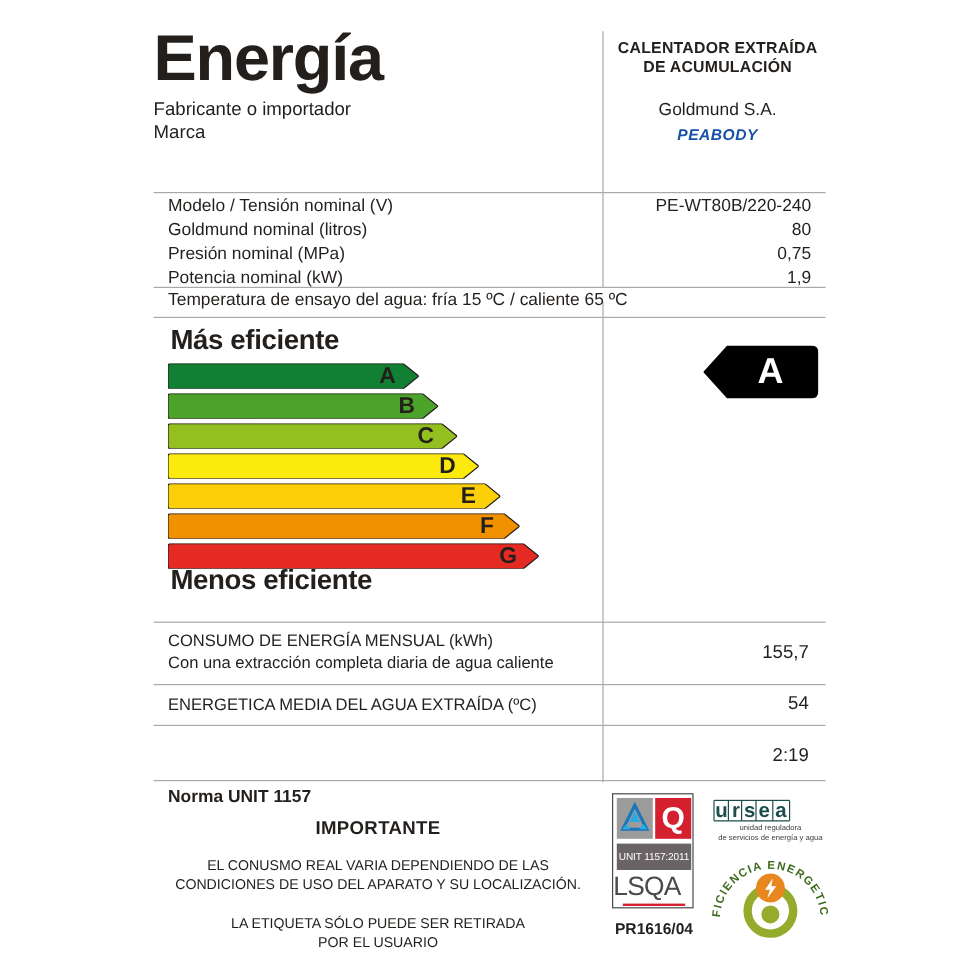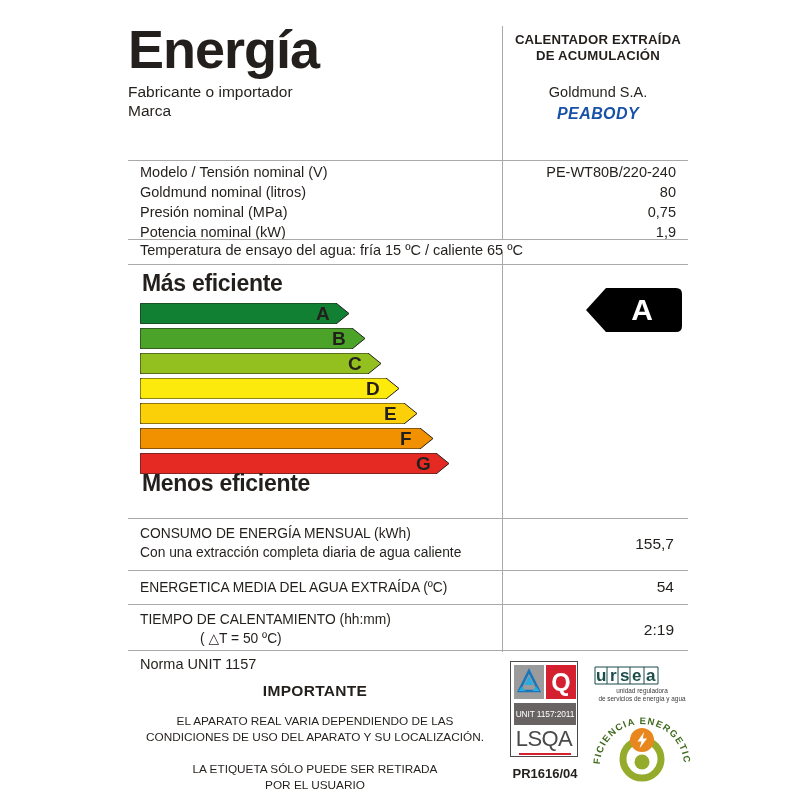--- a/index.html
+++ b/index.html
@@ -8,21 +8,21 @@
   .label{position:absolute;left:0;top:0;width:745px;height:800px;background:#fff;}
 
   
   .hdr{position:absolute;left:128px;top:22px;width:560px;height:138px;}
   .hdr-left{position:absolute;left:0;top:0;width:360px;}
   .energia{font-size:54px;font-weight:700;letter-spacing:-1px;line-height:1;color:#231f1c;}
   .fab{font-size:15.5px;line-height:19px;margin-top:6px;}
   .hdr-right{position:absolute;left:380px;top:10px;width:180px;text-align:center;}
   .apl{font-size:13.2px;font-weight:700;line-height:16px;letter-spacing:.2px;}
   .maker{font-size:14.5px;margin-top:20px;line-height:17px;}
-  .peabody{font-size:16px;font-weight:700;font-style:italic;color:#1851a8;letter-spacing:.4px;margin-top:4px;}
+  .peabody{font-size:13px;font-weight:700;font-style:italic;color:#1851a8;letter-spacing:.4px;margin-top:4px;}
 
   
   .vdiv{position:absolute;left:502px;width:1px;background:#a9a9a9;}
   .v1{top:26px;height:214px;}
   .v2{top:252px;height:400px;}
 
   
   .hr{position:absolute;left:128px;width:560px;height:1px;background:#a9a9a9;}
 
   
@@ -47,37 +47,37 @@
   .badge .bl{position:absolute;left:0;top:0;width:96px;height:44px;line-height:44px;text-align:center;
              padding-left:16px;box-sizing:border-box;color:#fff;font-size:30px;font-weight:700;}
 
   
   .crow{position:absolute;left:128px;width:560px;}
   .crow .k{position:absolute;left:12px;top:0;font-size:13.8px;line-height:19px;}
   .crow .k2{font-size:13.8px;line-height:19px;}
   .crow .v{position:absolute;right:14px;font-size:15.5px;text-align:right;}
 
   
-  .norma{position:absolute;left:140px;top:656px;font-size:14.5px;font-weight:400;}
+  .norma{position:absolute;left:140px;top:656px;font-size:14.5px;font-weight:700;}
   .imp{position:absolute;left:140px;top:682px;width:350px;text-align:center;}
   .imp .t{font-size:15.5px;font-weight:700;letter-spacing:.3px;}
   .imp .p1{font-size:11.8px;line-height:16px;margin-top:13px;}
   .imp .p2{font-size:11.8px;line-height:16px;margin-top:16px;}
 
   
   .lsqa{position:absolute;left:510px;top:661px;width:68px;height:96px;border:1.5px solid #4a4a4a;
         box-sizing:border-box;background:#fff;}
   .lsqa .top{position:relative;height:40px;}
   .lsqa .gry{position:absolute;left:3px;top:3px;width:30px;height:34px;background:#9b9b9b;}
   .lsqa .red{position:absolute;left:35px;top:3px;width:30px;height:34px;background:#d5202f;}
   .lsqa .qq{position:absolute;left:35px;top:3px;width:30px;height:34px;line-height:34px;
             text-align:center;color:#fff;font-size:25px;font-weight:700;}
   .lsqa .band{position:absolute;left:3px;top:41px;width:62px;height:22px;background:#6a6364;
               color:#fff;font-size:8.4px;line-height:22px;text-align:center;letter-spacing:-.1px;}
-  .lsqa .name{position:absolute;left:0;top:65px;width:100%;text-align:center;
+  .lsqa .name{position:absolute;left:0;top:65px;width:100%;
               font-size:22px;font-weight:400;color:#4a4a4a;letter-spacing:-.6px;line-height:24px;}
   .lsqa .ul{position:absolute;left:8px;top:91px;width:52px;height:2px;background:#d5202f;}
   .prcode{position:absolute;left:507px;top:766px;width:76px;text-align:center;font-size:13px;font-weight:700;}
 
   
   .ursea{position:absolute;left:594px;top:666px;width:96px;}
   .ursea .wordmark{height:19px;}
   .ursea .sub{font-size:6.4px;line-height:8.4px;color:#3a3a3a;text-align:center;margin-top:2px;}
   .eelogo{position:absolute;left:592px;top:714px;width:100px;height:70px;}
 </style>
@@ -200,34 +200,30 @@
 
   <div class="crow" style="top:578px;height:26px">
     <div class="k">
       <div>ENERGETICA MEDIA DEL AGUA EXTRAÍDA (ºC)</div>
     </div>
     <div class="v" style="top:0px">54</div>
   </div>
   <div class="hr" style="top:604px"></div>
 
   <div class="crow" style="top:610px;height:44px">
-    <div class="k">
-      <div>TIEMPO DE CALENTAMIENTO (hh:mm)</div>
-      <div class="k2" style="padding-left:60px">( △T =  50   ºC)</div>
-    </div>
     <div class="v" style="top:11px">2:19</div>
   </div>
   <div class="hr" style="top:650px"></div>
 
   <div class="norma">Norma UNIT 1157</div>
 
   <div class="imp">
     <div class="t">IMPORTANTE</div>
     <div class="p1">
-      <div>EL APARATO REAL VARIA DEPENDIENDO DE LAS</div>
+      <div>EL CONUSMO REAL VARIA DEPENDIENDO DE LAS</div>
       <div>CONDICIONES DE USO DEL APARATO Y SU LOCALIZACIÓN.</div>
     </div>
     <div class="p2">
       <div>LA ETIQUETA SÓLO PUEDE SER RETIRADA</div>
       <div>POR EL USUARIO</div>
     </div>
   </div>
 
   <div class="lsqa">
     <div class="top">

